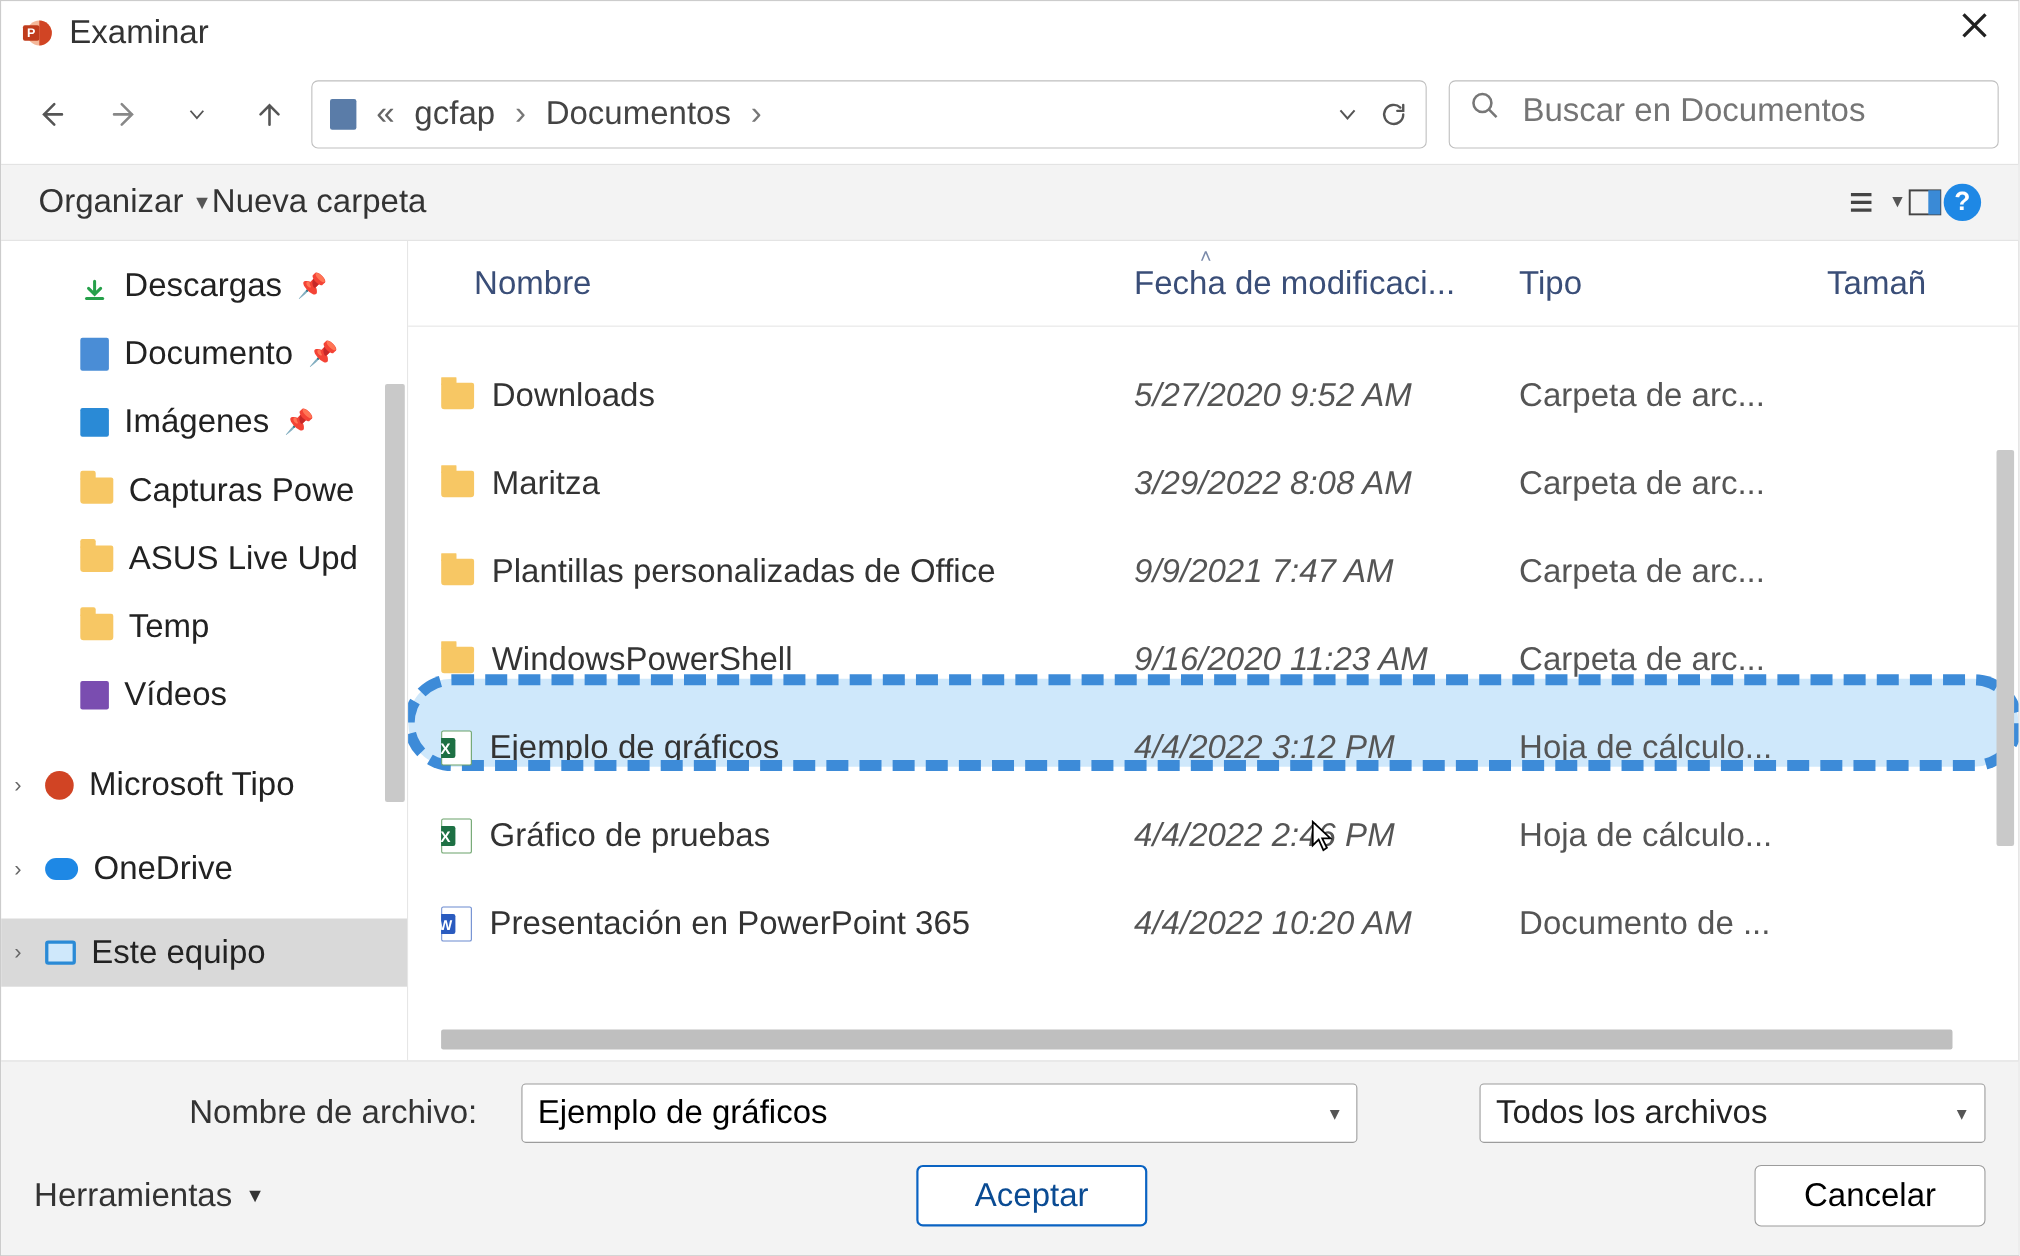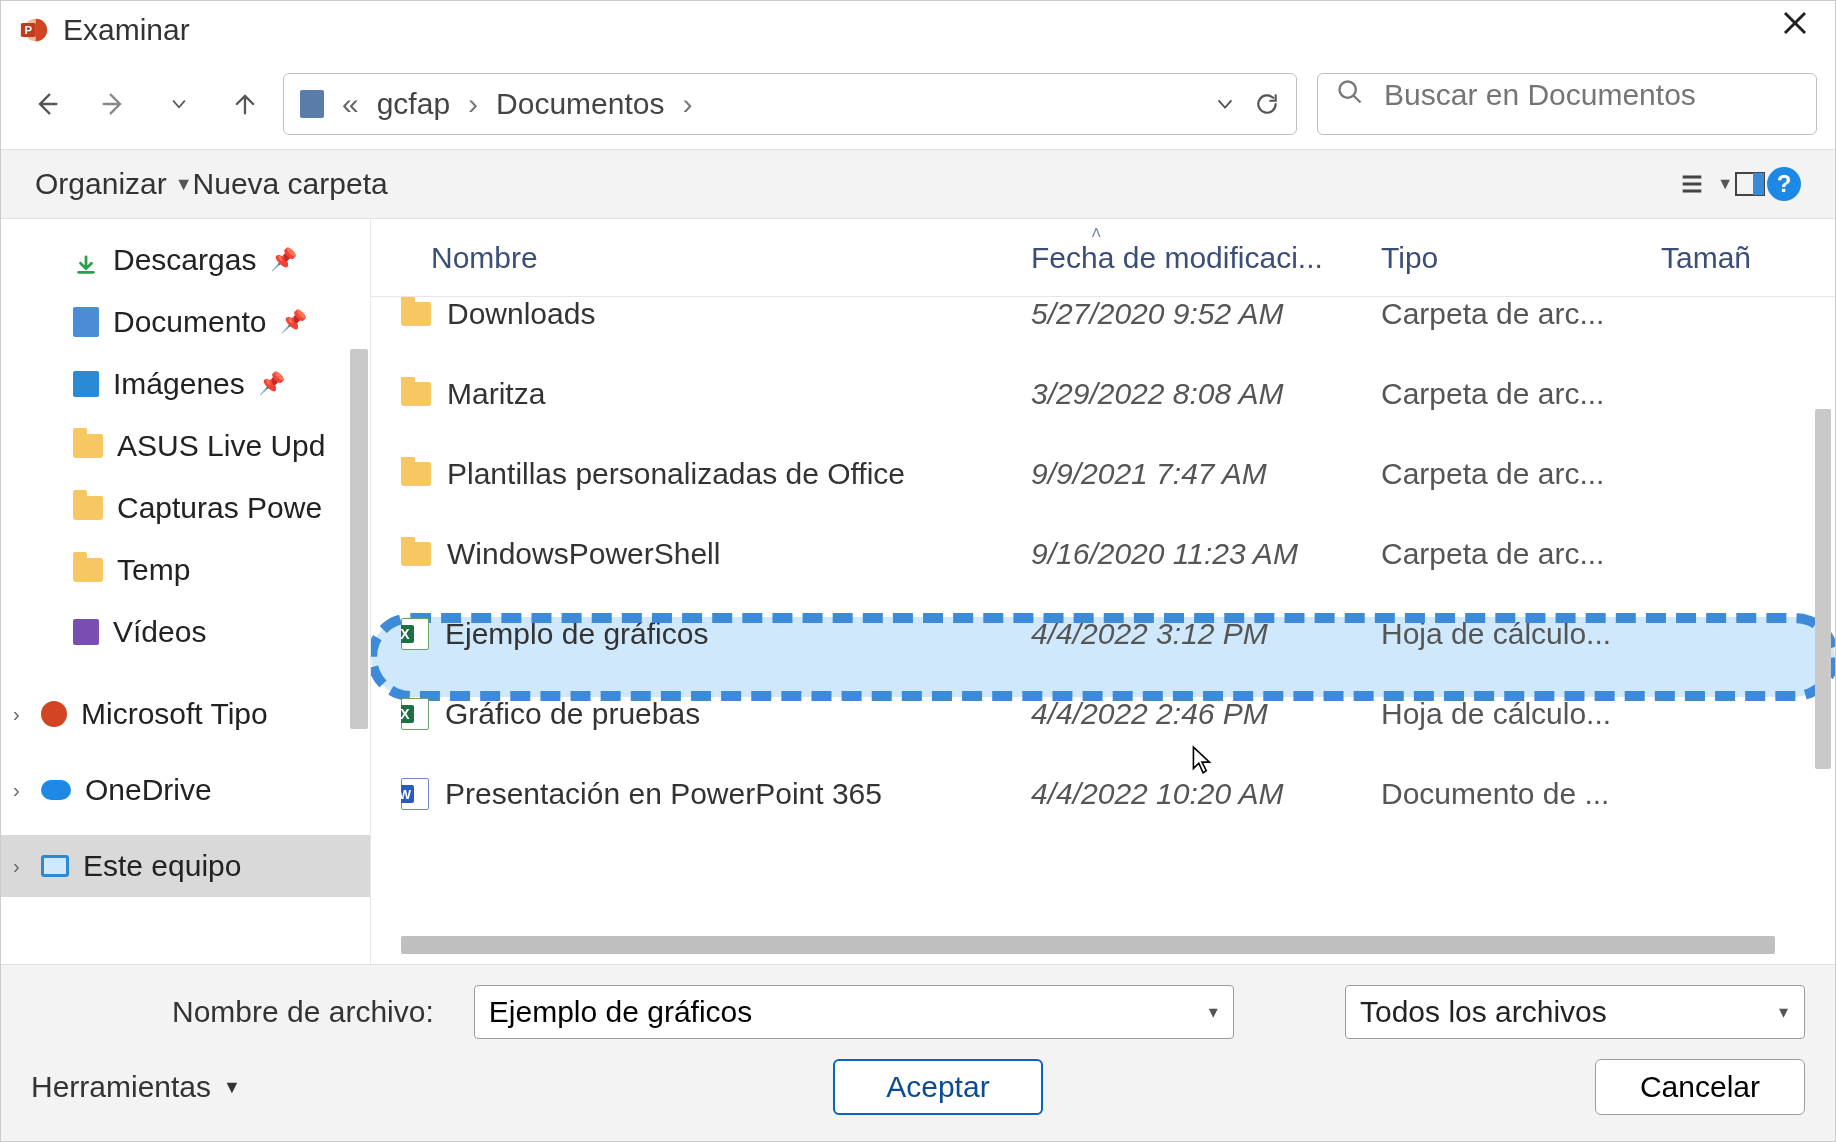--- a/index.html
+++ b/index.html
@@ -10,21 +10,21 @@
   .titlebar .app-icon { width: 30px; height: 30px; display:flex; align-items:center; justify-content:center; margin-right: 14px; }
   .titlebar .title { font-size: 30px; color: #333; flex: 1; }
   .titlebar .close-btn { width: 44px; height: 44px; font-size: 34px; line-height: 1; text-align: center; cursor: pointer; color: #333; }
   
   .navrow { display: flex; align-items: center; height: 90px; padding: 0 18px; gap: 20px; }
   .nav-buttons { display: flex; align-items: center; gap: 30px; padding-left: 10px; }
   .nav-ic { width: 36px; height: 36px; color: #555; display: flex; align-items: center; justify-content: center; cursor: pointer; }
   .breadcrumb-bar { flex: 1; height: 62px; border: 1px solid #bfbfbf; border-radius: 6px; display: flex; align-items: center; padding: 0 16px; gap: 18px; color: #444; font-size: 30px; }
   .breadcrumb-bar .bc-spacer { flex: 1; }
   .breadcrumb-bar .bc-btn { color: #555; cursor: pointer; display:flex; align-items:center; }
-  .searchbox { width: 500px; height: 62px; border: 1px solid #bfbfbf; border-radius: 6px; display: flex; align-items: flex-start; padding: 4px 18px; gap: 20px; color: #888; font-size: 30px; }
+  .searchbox { width: 500px; height: 62px; border: 1px solid #bfbfbf; border-radius: 6px; display: flex; align-items: flex-end; padding: 16px 18px; gap: 20px; color: #888; font-size: 30px; }
   .searchbox input { border: none; outline: none; font-size: 30px; color: #555; flex: 1; background: transparent; }
   
   .toolbar { display: flex; align-items: center; height: 70px; padding: 0 34px; background: #f3f3f3; border-top: 1px solid #e3e3e3; border-bottom: 1px solid #e3e3e3; font-size: 30px; color: #333; }
   .toolbar .spacer { flex: 1; }
   .tb-btn { display: flex; align-items: center; gap: 8px; cursor: pointer; }
   .tb-icon { width: 34px; height: 34px; display:flex; align-items:center; justify-content:center; color:#555; }
   .help-icon { width: 34px; height: 34px; border-radius: 50%; background: #1e88e5; color: #fff; font-size: 24px; display: flex; align-items: center; justify-content: center; font-weight: bold; }
   
   .body { flex: 1; display: flex; min-height: 0; }
   .sidebar { width: 370px; border-right: 1px solid #e6e6e6; overflow: hidden; position: relative; padding-top: 10px; }
@@ -34,21 +34,21 @@
   .side-item.selected { background: #d9d9d9; }
   .side-scroll { position: absolute; right: 2px; top: 130px; width: 18px; height: 380px; background: #c9c9c9; border-radius: 2px; }
   .file-pane { flex: 1; display: flex; flex-direction: column; min-width: 0; position: relative; }
   .columns { display: flex; align-items: center; height: 78px; font-size: 30px; color: #3a4e78; border-bottom: 1px solid #e6e6e6; padding: 0 14px 0 60px; }
   .col-name { width: 600px; }
   .col-date { width: 350px; }
   .col-type { width: 280px; }
   .col-size { flex: 1; }
   .sort-mark { font-size: 18px; color: #7a8aaa; margin-left: 380px; position:absolute; left:340px; top:4px; }
   .file-list { flex: 1; overflow: hidden; position: relative; }
-  .row { display: flex; align-items: flex-start; height: 80px; padding: 0 14px 0 30px; font-size: 30px; color: #333; }
+  .row { display: flex; align-items: flex-end; height: 80px; padding: 0 14px 0 30px; font-size: 30px; color: #333; }
   .row .cell-name { width: 630px; display: flex; align-items: center; gap: 16px; white-space: nowrap; overflow: hidden; }
   .row .cell-date { width: 350px; color: #555; white-space: nowrap; font-style: italic; }
   .row .cell-type { width: 300px; color: #555; white-space: nowrap; overflow:hidden; text-overflow:ellipsis; }
   .row.selected { background: #cfe8fb; }
   .row.highlight-border { outline: 10px dashed #3d8bd8; outline-offset: -6px; border-radius: 40px; }
   .cursor-arrow { position: absolute; left: 820px; top: 448px; font-size: 28px; color: #000; pointer-events:none; }
   .hscroll { height: 18px; background: #bfbfbf; margin: 6px 60px 10px 30px; border-radius: 2px; }
   .vscroll-track { position:absolute; right:4px; top:190px; width:16px; height:360px; background:#c9c9c9; border-radius:2px; }
   
   .bottom { background: #f3f3f3; padding: 20px 30px 26px 30px; border-top: 1px solid #e0e0e0; }
@@ -197,25 +197,25 @@
         <span>Documento</span>
         <span class="ic-pin">📌</span>
       </div>
       <div class="side-item">
         <span class="ic-pictures"></span>
         <span>Imágenes</span>
         <span class="ic-pin">📌</span>
       </div>
       <div class="side-item">
         <span class="ic-folder"></span>
+        <span>Capturas Powe</span>
+      </div>
+      <div class="side-item">
+        <span class="ic-folder"></span>
         <span>ASUS Live Upd</span>
-      </div>
-      <div class="side-item">
-        <span class="ic-folder"></span>
-        <span>Capturas Powe</span>
       </div>
       <div class="side-item">
         <span class="ic-folder"></span>
         <span>Temp</span>
       </div>
       <div class="side-item">
         <span class="ic-purple"></span>
         <span>Vídeos</span>
       </div>
       <div style="height:20px;"></div>

